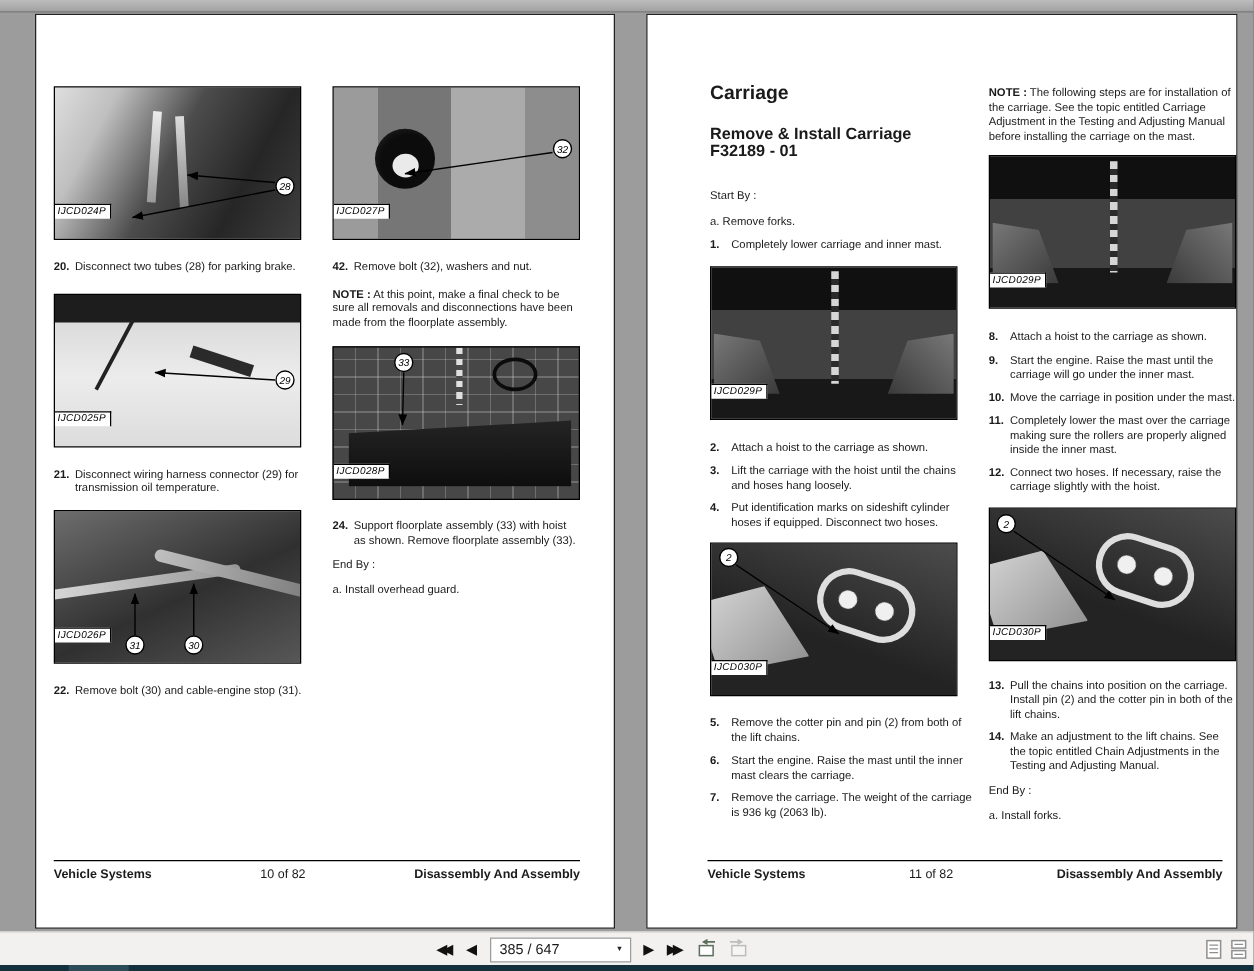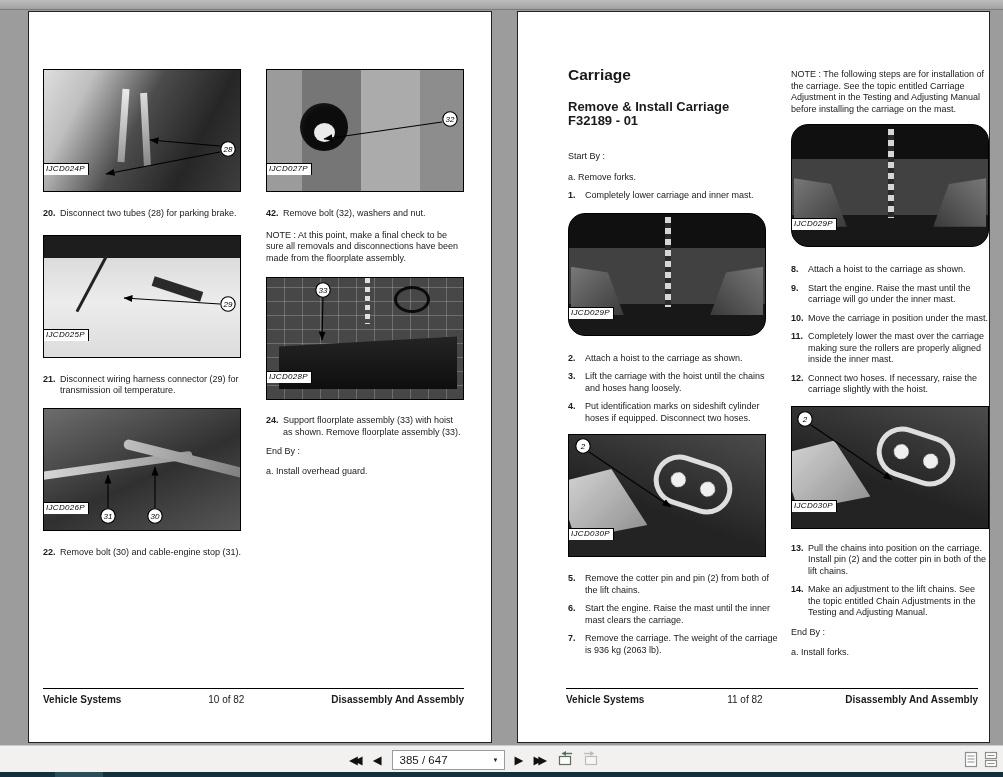--- a/index.html
+++ b/index.html
@@ -24,21 +24,21 @@
   #colL2 { left:237px; top:57px; width:198px; }
   #colR1 { left:50px;  top:54px; width:214px; }
   #colR2 { left:273px; top:57px; width:199px; }
 
   .h1 { font-size:15.5px; font-weight:bold; line-height:17px; }
   .h2 { font-size:13px; font-weight:bold; line-height:13.5px; }
   .step { display:flex; }
   .sn { flex:0 0 17px; font-weight:bold; }
   .st { flex:1; }
   .plain { }
-  .b { font-weight:normal;text-align:center; }
+  .b { font-weight:bold;text-align:center; }
 
   .photo {
     position:relative; width:198px; height:123px; border:1px solid #000;
     overflow:hidden; background:#555;font-style:italic;
   }
   .art { position:absolute; }
   .ov { position:absolute; left:0; top:0; width:100%; height:100%; }
   .ov text { font-size:8px; text-anchor:middle; fill:#000; font-family:"Liberation Sans",sans-serif; }
   .flabel {
     position:absolute; left:0; bottom:16px; background:#fff; color:#000;
@@ -59,21 +59,21 @@
   .f026 .a2 { left:40%; top:38%; width:66%; height:10px; border-radius:5px; background:linear-gradient(90deg,#c0c0c0,#7c7c7c); transform:rotate(14deg); }
   .f027 { background:linear-gradient(90deg,#9b9b9b 0 18%,#767676 18% 48%,#ababab 48% 78%,#8d8d8d 78%); }
   .f027 .a1 { left:17%; top:27%; width:48px; height:48px; border-radius:50%; background:radial-gradient(circle at 55% 55%,#0c0c0c 58%,#2e2e2e); }
   .f027 .a2 { left:24%; top:44%; width:21px; height:19px; border-radius:50%; background:#eaeaea; }
   .f028 { background-color:#474747;
     background-image:repeating-linear-gradient(0deg,transparent 0 13px,rgba(225,225,225,.25) 13px 14px),
                      repeating-linear-gradient(90deg,transparent 0 17px,rgba(225,225,225,.25) 17px 18px); }
   .f028 .a1 { left:6%; right:3%; bottom:8%; height:52%; background:linear-gradient(#282828,#0e0e0e); clip-path:polygon(0 32%,100% 16%,100% 100%,0 100%); }
   .f028 .a2 { right:17%; top:7%; width:36px; height:27px; border:3px solid #0b0b0b; border-radius:50%; }
   .f028::after { content:""; position:absolute; left:50%; top:0; width:5px; height:38%; background:repeating-linear-gradient(#e0e0e0 0 5px,#4a4a4a 5px 9px); }
-  .f029 { background:linear-gradient(#101010 0 28%,#414141 28% 74%,#181818 74%);border-radius:17px; }
+  .f029 { background:linear-gradient(#101010 0 28%,#414141 28% 74%,#181818 74%); }
   .f029 .a1 { left:1%; bottom:16%; width:27%; height:40%; background:linear-gradient(135deg,#787878,#3a3a3a); clip-path:polygon(0 0,70% 12%,100% 100%,0 100%); }
   .f029 .a2 { right:1%; bottom:16%; width:27%; height:40%; background:linear-gradient(225deg,#787878,#3a3a3a); clip-path:polygon(30% 12%,100% 0,100% 100%,0 100%); }
   .f029::after { content:""; position:absolute; left:49%; top:3%; width:6px; height:74%; background:repeating-linear-gradient(#d6d6d6 0 6px,#2b2b2b 6px 11px); }
   .f030 { background:linear-gradient(200deg,#4c4c4c,#232323 60%); }
   .f030 .a1 { left:-6%; top:28%; width:46%; height:58%; background:linear-gradient(135deg,#d8d8d8,#8d8d8d); clip-path:polygon(0 20%,60% 0,100% 80%,20% 100%); }
   .f030 .a2 { left:43%; top:20%; width:41%; height:42%; border:5px solid #dedede; border-radius:26px; transform:rotate(18deg);
     background:radial-gradient(circle at 28% 50%,#f0f0f0 13%,transparent 14%),radial-gradient(circle at 72% 50%,#f0f0f0 13%,transparent 14%); }
 
   .pfooter {
     position:absolute; top:676px; border-top:1.5px solid #000; padding-top:5px;

